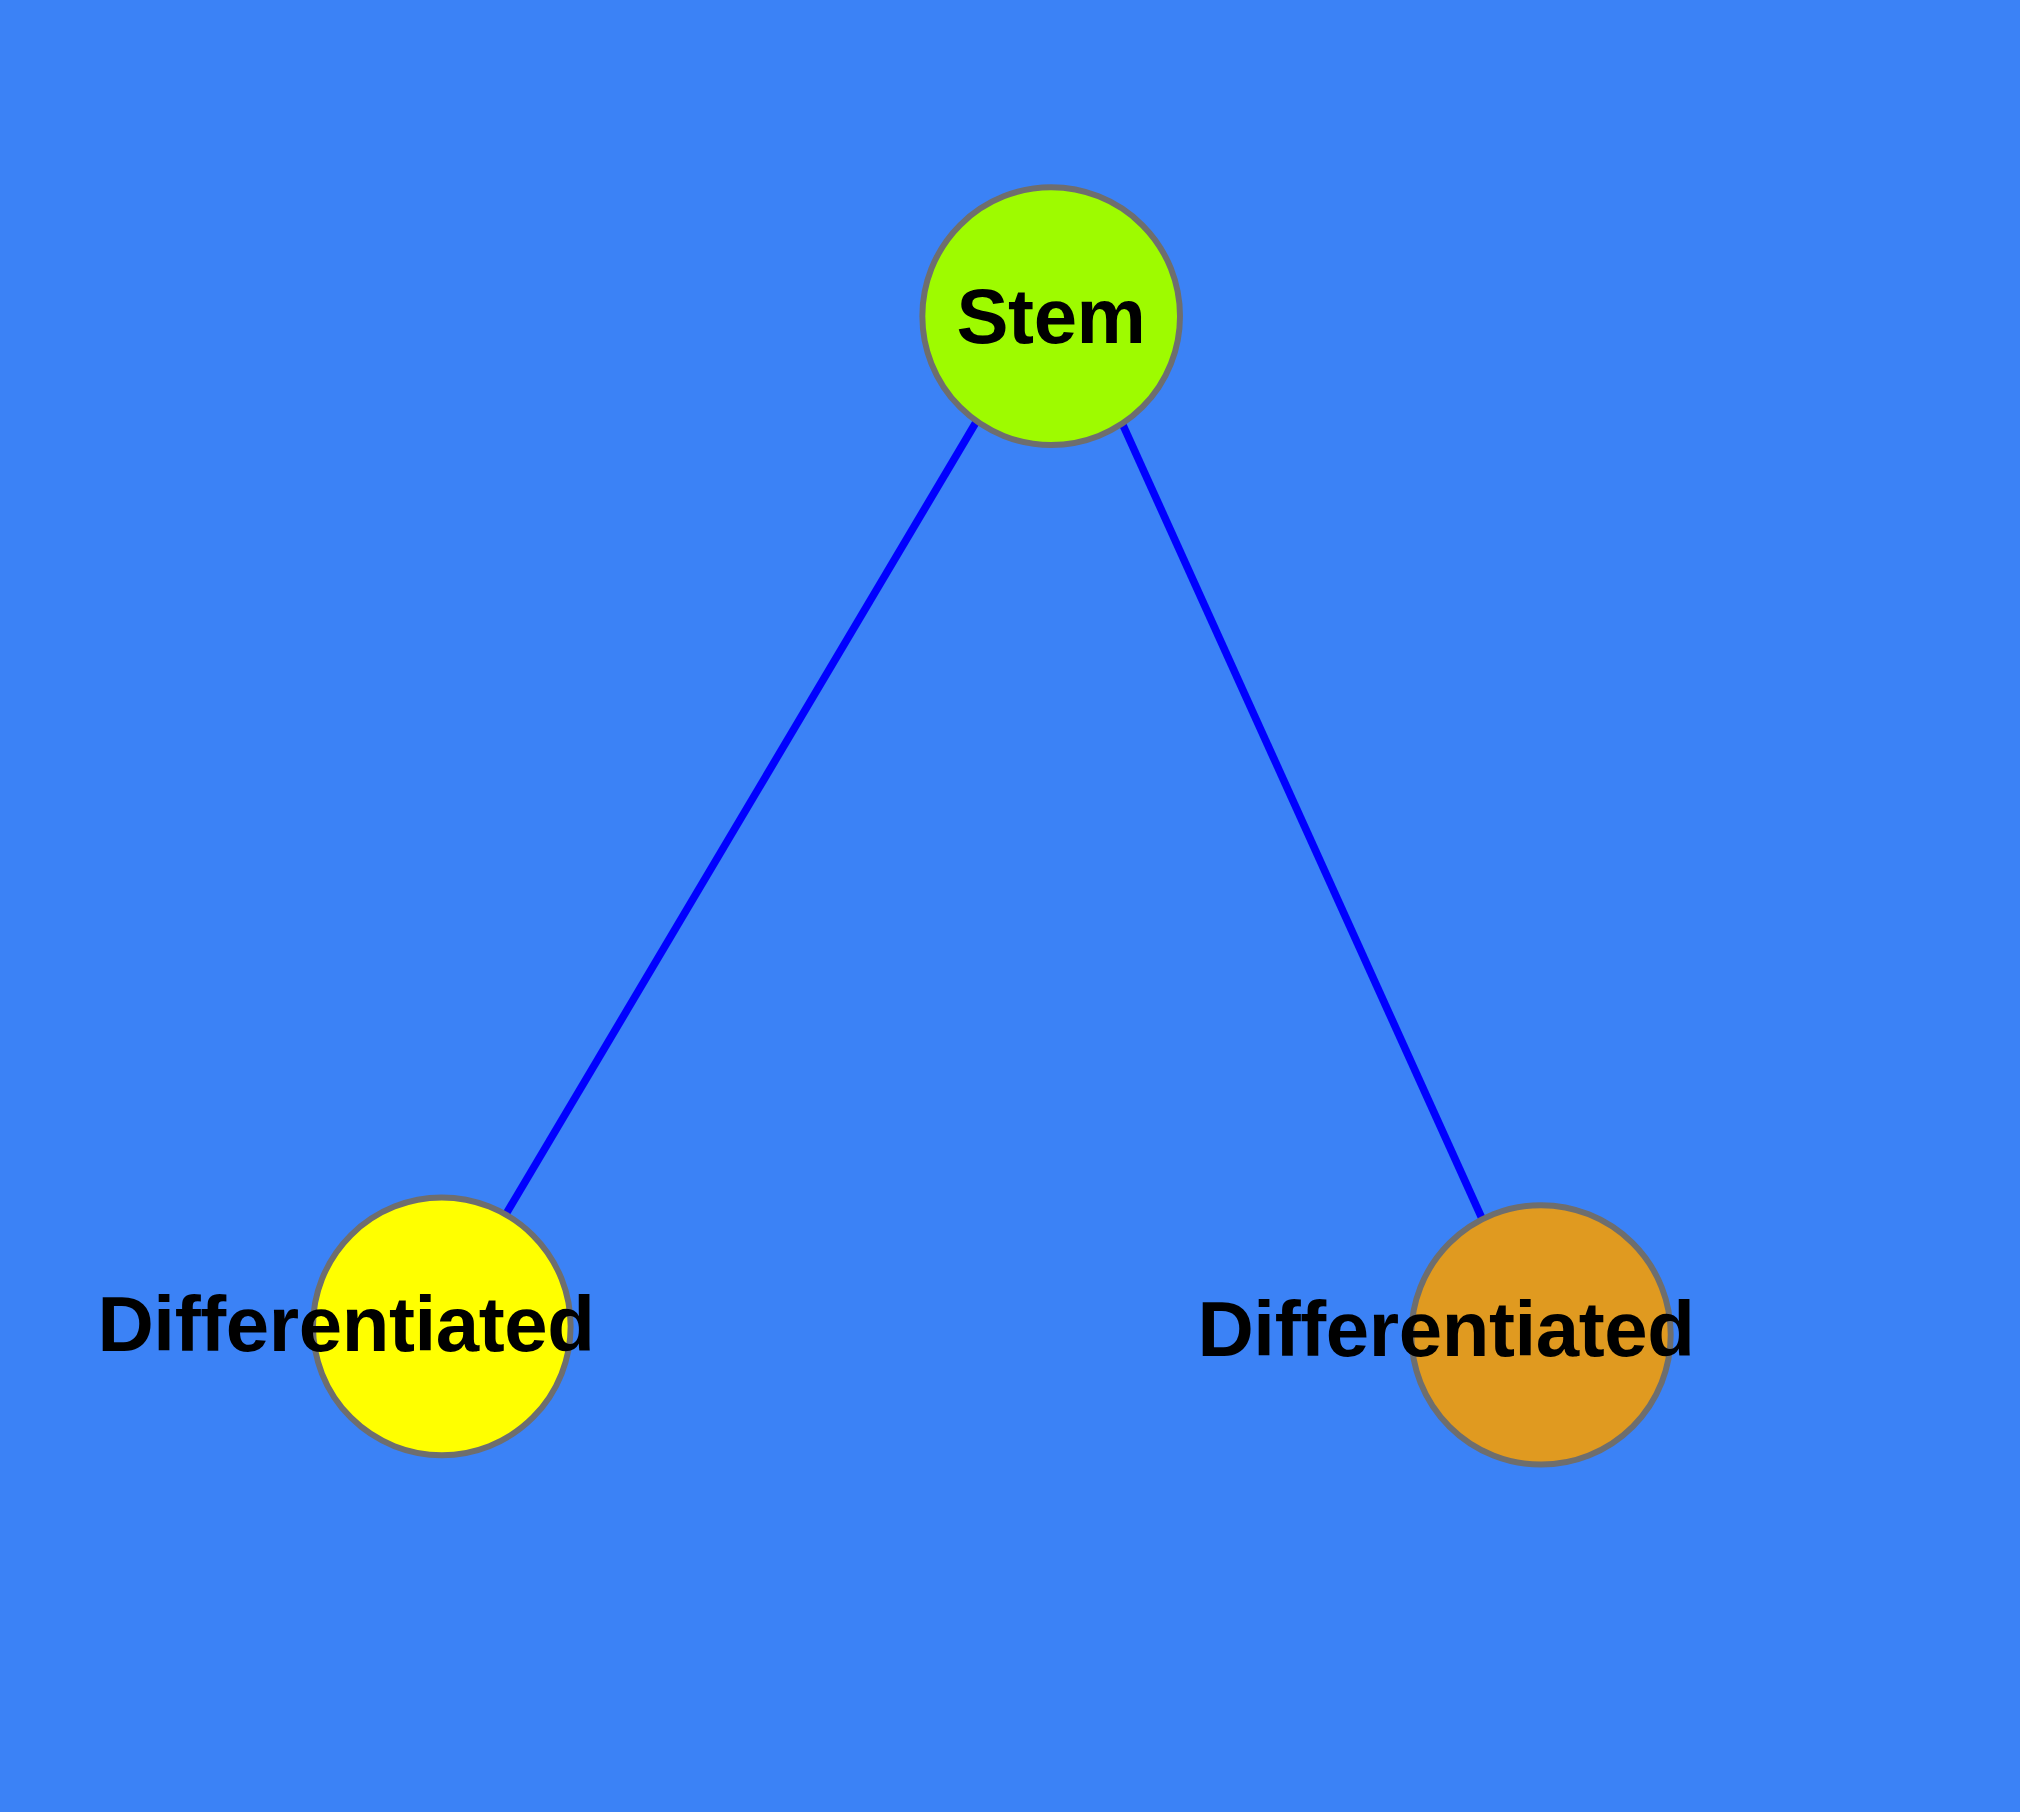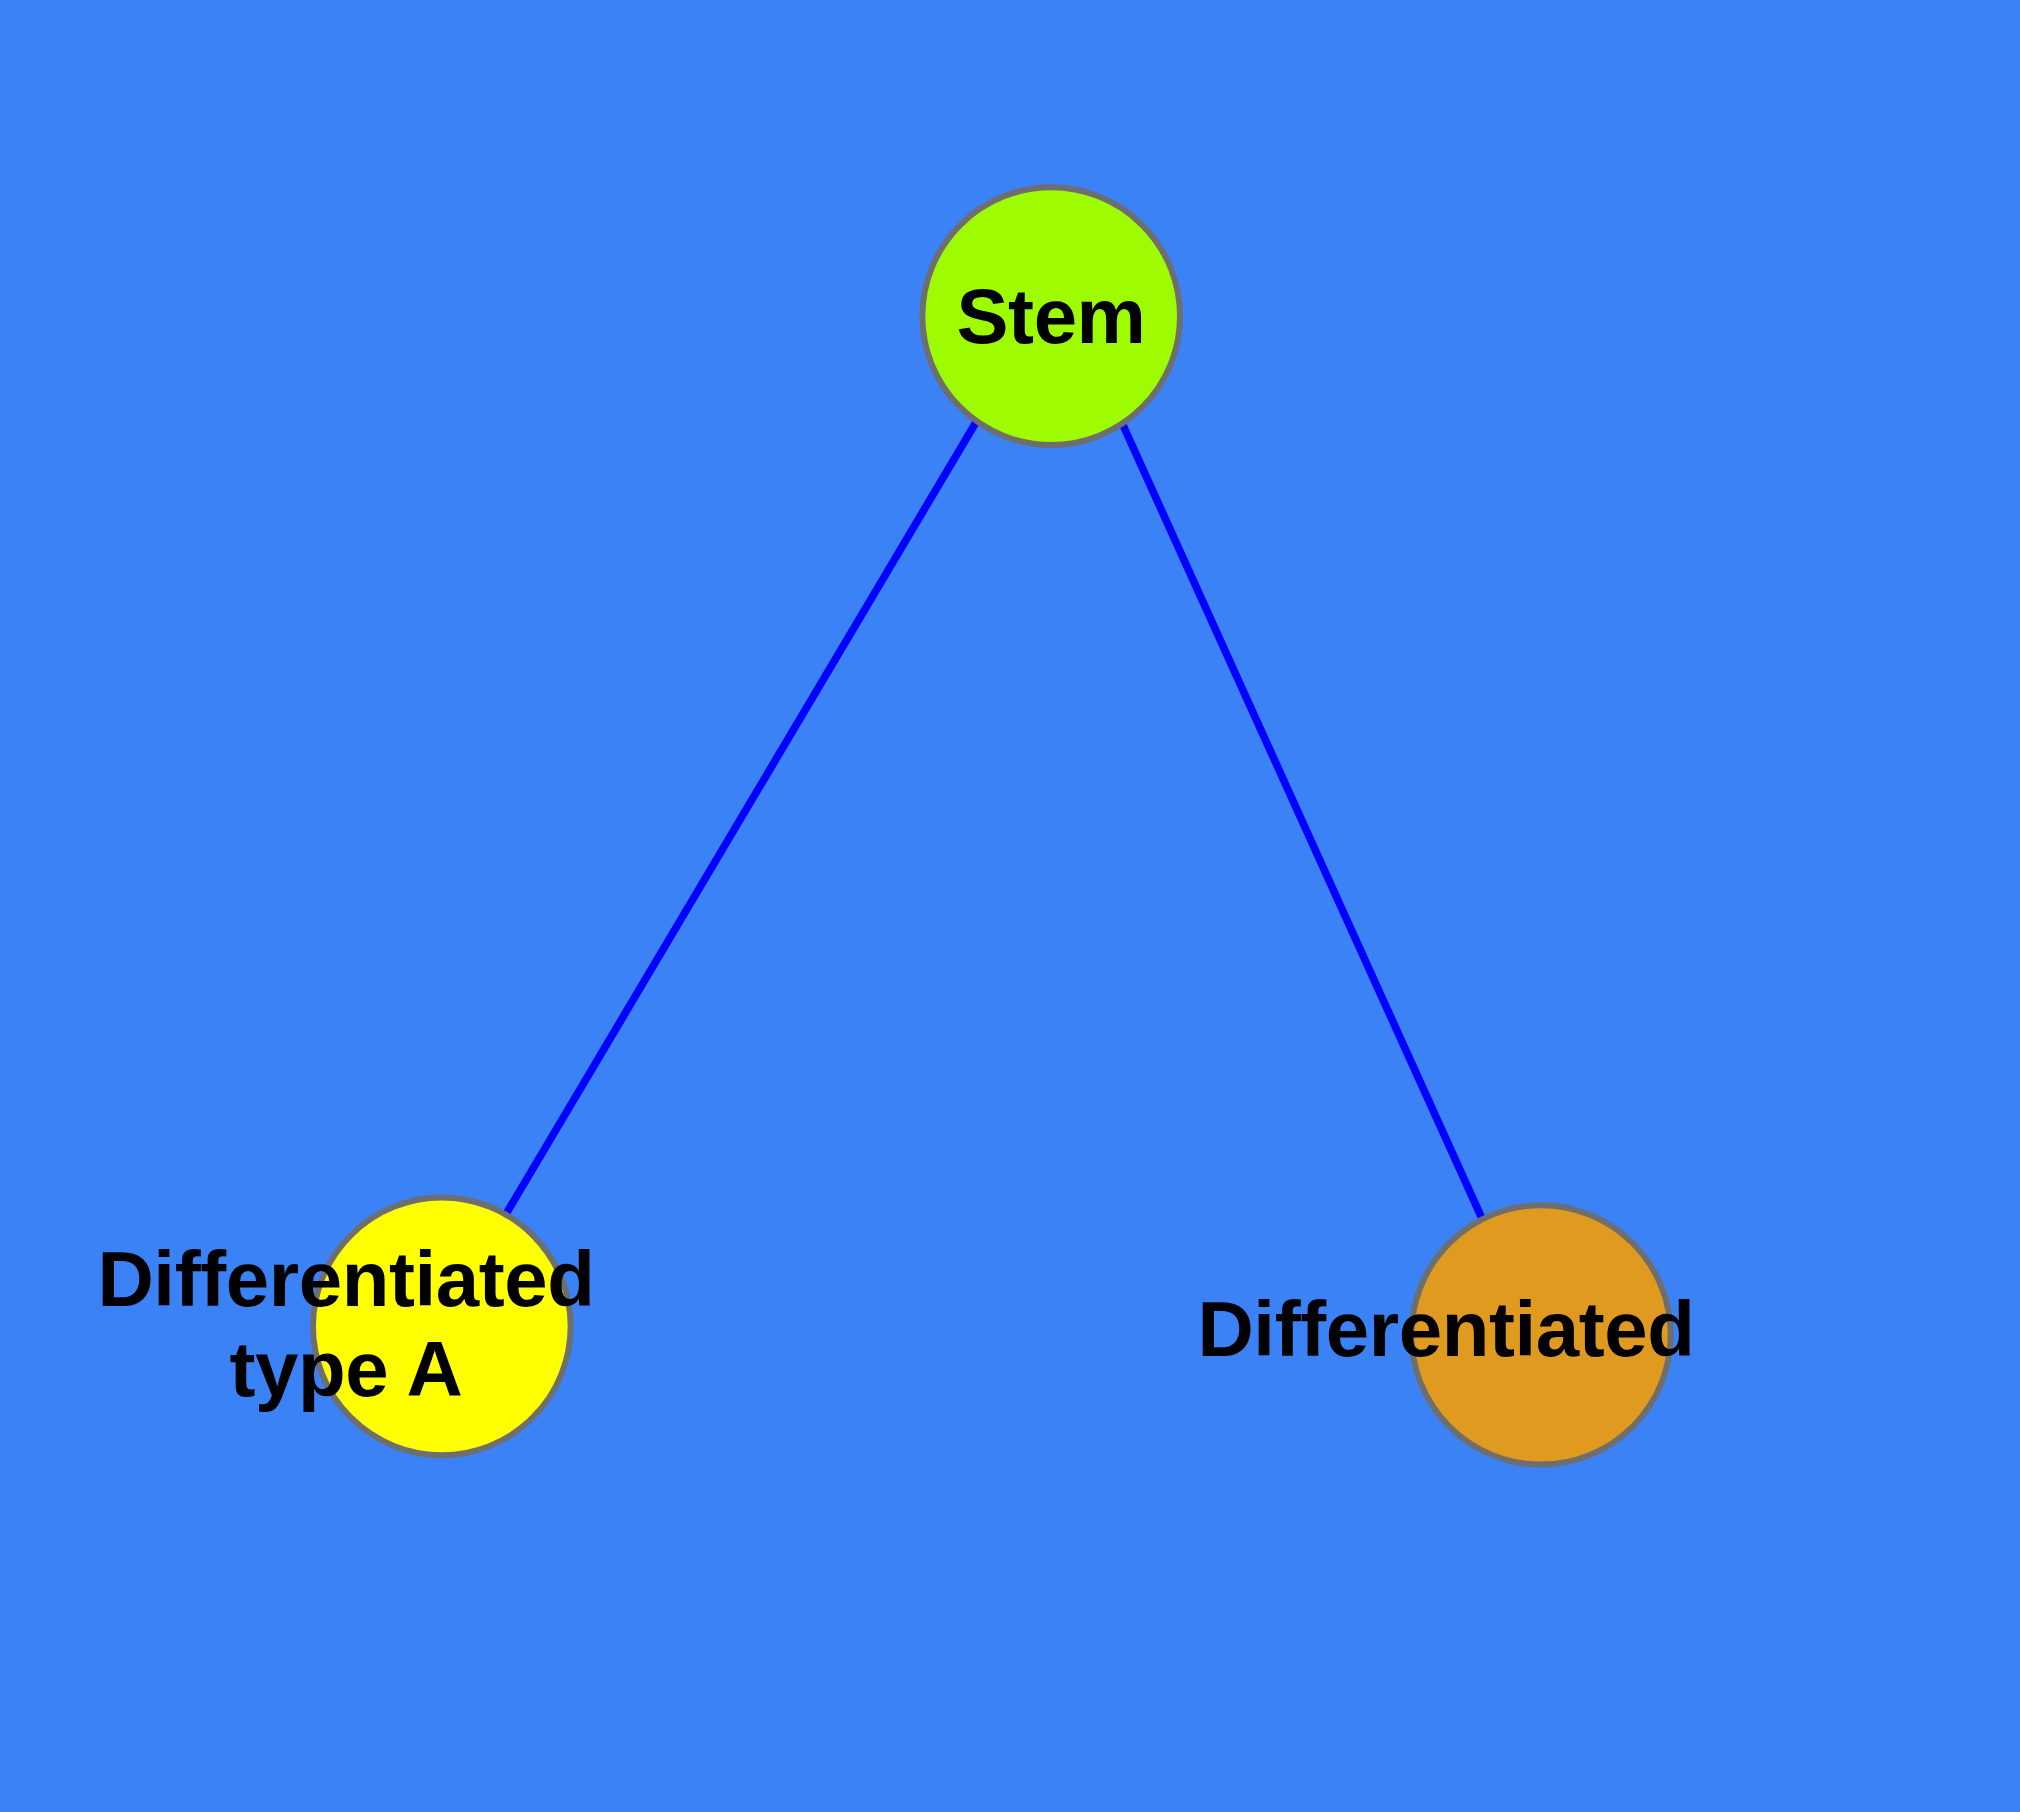--- a/index.html
+++ b/index.html
@@ -68,18 +68,18 @@
 
     <g>
       <circle cx="1240" cy="373" r="152" fill="#9efb00" stroke="#6e6e6e" stroke-width="7"></circle>
       <circle cx="521" cy="1565" r="152" fill="#ffff00" stroke="#6e6e6e" stroke-width="7"></circle>
       <circle cx="1818" cy="1575" r="153" fill="#e09a20" stroke="#6e6e6e" stroke-width="7"></circle>
     </g>
   </svg>
 
   <div class="node-label label-stem">Stem</div>
 
-  <div class="node-label label-a"><span>Differentiated</span><br><span>type A</span></div>
+  <div class="node-label label-a"><span>Differentiated</span><br></div>
 
   <div class="node-label label-b"><span>Differentiated</span><br></div>
 
 </div>
 
 
 </body></html>

